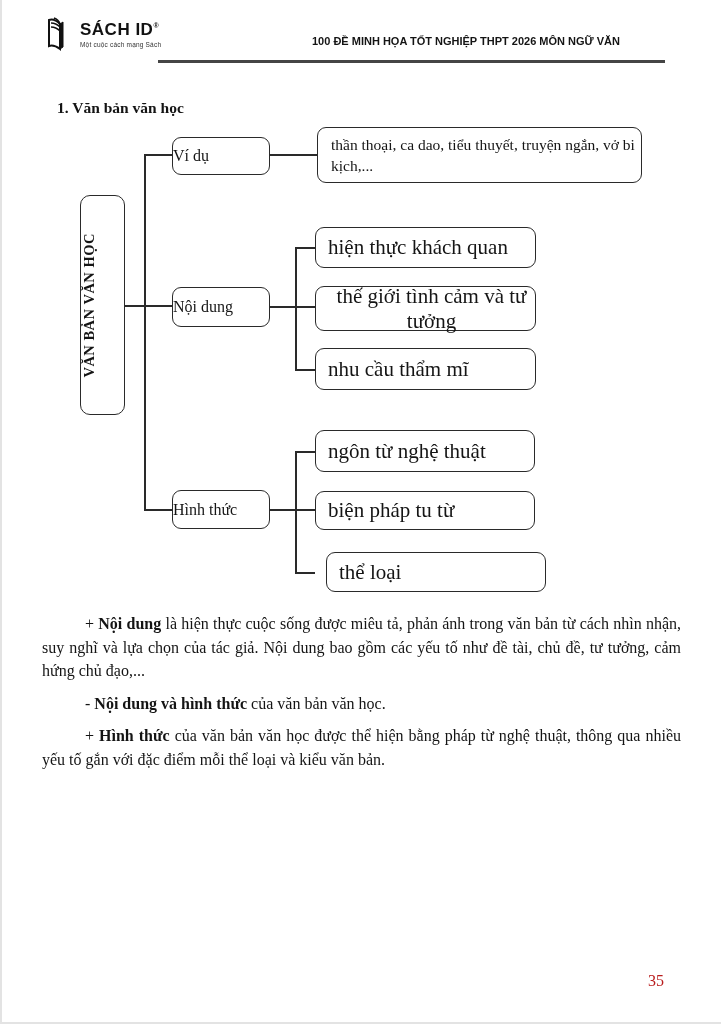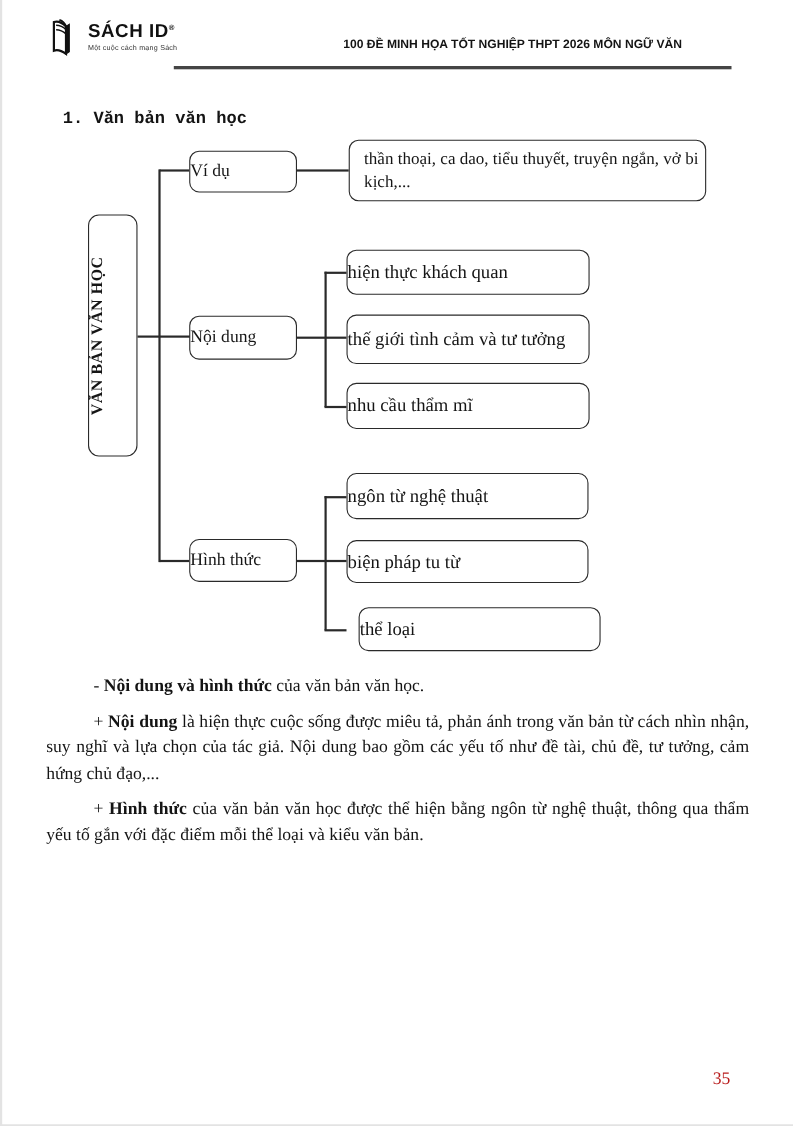--- a/index.html
+++ b/index.html
@@ -20,36 +20,36 @@
   .logo-name sup{font-size:7px;vertical-align:super;}
   .logo-tagline{font-family:"Liberation Sans","DejaVu Sans",sans-serif;font-size:6.5px;color:#333;letter-spacing:.2px;margin-top:1px;}
   .header-title{
     position:absolute;left:268px;top:35px;width:396px;
     font-family:"Liberation Sans","DejaVu Sans",sans-serif;
     font-weight:bold;font-size:11px;text-align:center;color:#141414;white-space:nowrap;
   }
   .header-rule{position:absolute;left:158px;top:60px;width:507px;height:3px;background:#454545;}
   
   .h-section{position:absolute;left:57px;top:66px;font-size:18.5px;font-weight:bold;color:#141414;}
-  .h-sub{position:absolute;left:57px;top:99px;font-size:15.5px;font-weight:bold;color:#141414;font-family:Liberation Mono, monospace;}
+  .h-sub{position:absolute;left:57px;top:99px;font-size:15.5px;font-weight:bold;color:#141414;}
   
   .dg-box{
     position:absolute;box-sizing:border-box;
     border:1.4px solid #2a2a2a;border-radius:9px;background:#fff;
     display:flex;align-items:center;justify-content:flex-start;
     font-size:16px;color:#151515;text-align:center;
   }
   .dg-root{
     left:80px;top:195px;width:45px;height:220px;border-radius:10px;
   }
   .dg-root span{
     writing-mode:vertical-rl;transform:rotate(180deg);
     font-weight:bold;font-size:14.5px;letter-spacing:.5px;white-space:nowrap;
   }
-  .dg-leaf{font-size:17px;}
+  .dg-leaf{font-size:21px;padding-left:12px;}
   .dg-example{justify-content:flex-start;text-align:left;padding:3px 6px 3px 13px;line-height:21px;font-size:15.5px;}
   .hline,.vline{position:absolute;background:#2a2a2a;}
   .hline{height:1.5px;}
   .vline{width:1.5px;}
   
   .bodytext{position:absolute;left:42px;top:612px;width:639px;}
   .bodytext p{
     margin:0 0 9px 0;font-size:16px;line-height:23.5px;
     text-align:justify;text-indent:43px;color:#141414;
   }
@@ -127,20 +127,20 @@
     </div>
     <div class="dg-box dg-leaf" style="left:315px;top:491px;width:220px;height:39px;">
       <span>biện pháp tu từ</span>
     </div>
     <div class="dg-box dg-leaf" style="left:326px;top:552px;width:220px;height:40px;">
       <span>thể loại</span>
     </div>
   </div>
 
   <div class="bodytext">
+    <p><span>+ </span><b>Nội dung</b><span> là hiện thực cuộc sống được miêu tả, phản ánh trong văn bản từ cách nhìn nhận, suy nghĩ và lựa chọn của tác giả. Nội dung bao gồm các yếu tố như đề tài, chủ đề, tư tưởng, cảm hứng chủ đạo,...</span></p>
     <p><span>- </span><b>Nội dung và hình thức</b><span> của văn bản văn học.</span></p>
-    <p><span>+ </span><b>Nội dung</b><span> là hiện thực cuộc sống được miêu tả, phản ánh trong văn bản từ cách nhìn nhận, suy nghĩ và lựa chọn của tác giả. Nội dung bao gồm các yếu tố như đề tài, chủ đề, tư tưởng, cảm hứng chủ đạo,...</span></p>
-    <p><span>+ </span><b>Hình thức</b><span> của văn bản văn học được thể hiện bằng ngôn từ nghệ thuật, thông qua thẩm yếu tố gắn với đặc điểm mỗi thể loại và kiểu văn bản.</span></p>
+    <p><span>+ </span><b>Hình thức</b><span> của văn bản văn học được thể hiện bằng pháp từ nghệ thuật, thông qua nhiều yếu tố gắn với đặc điểm mỗi thể loại và kiểu văn bản.</span></p>
   </div>
 
   <div class="page-number">35</div>
 
 </div>
 
 </body></html>

